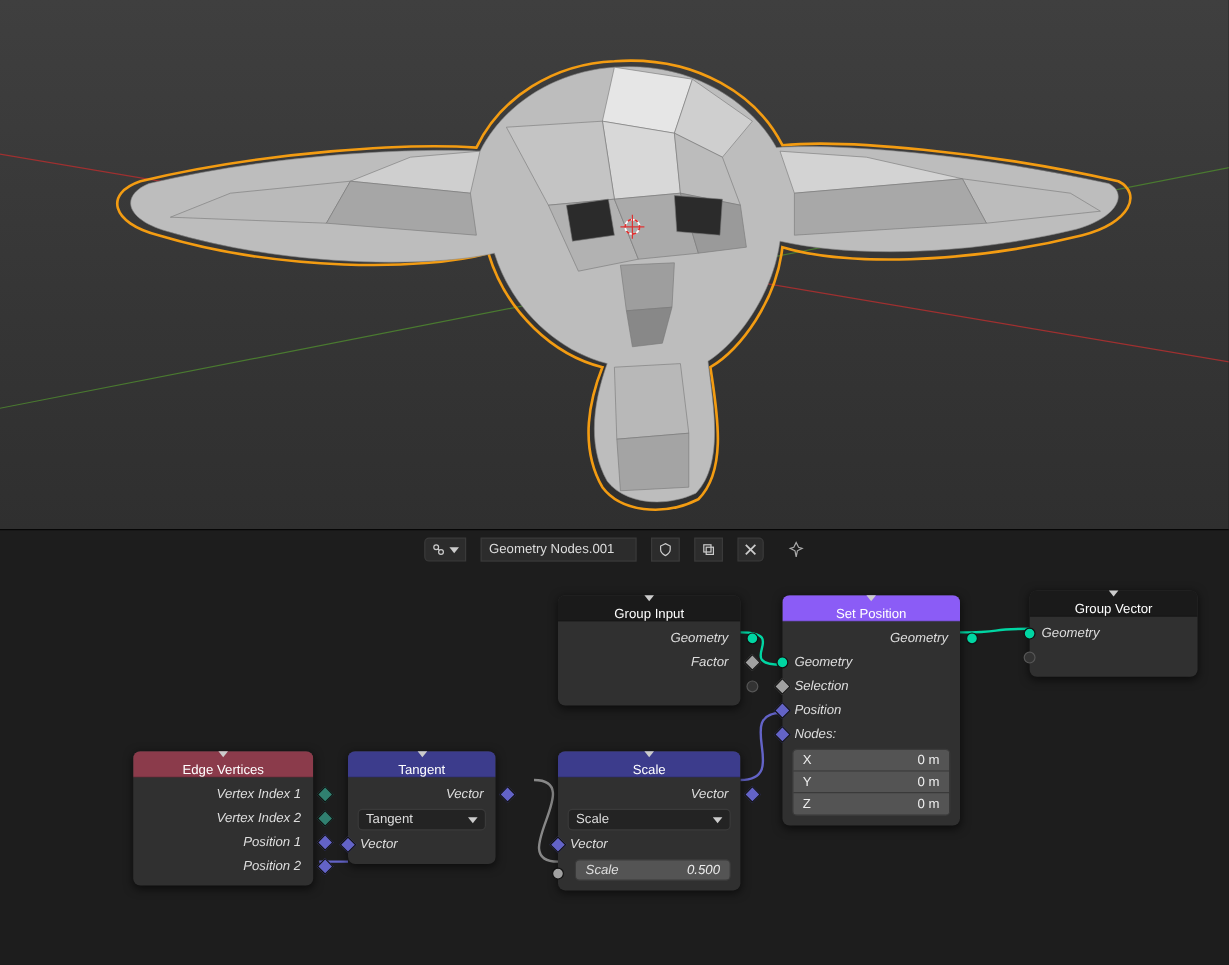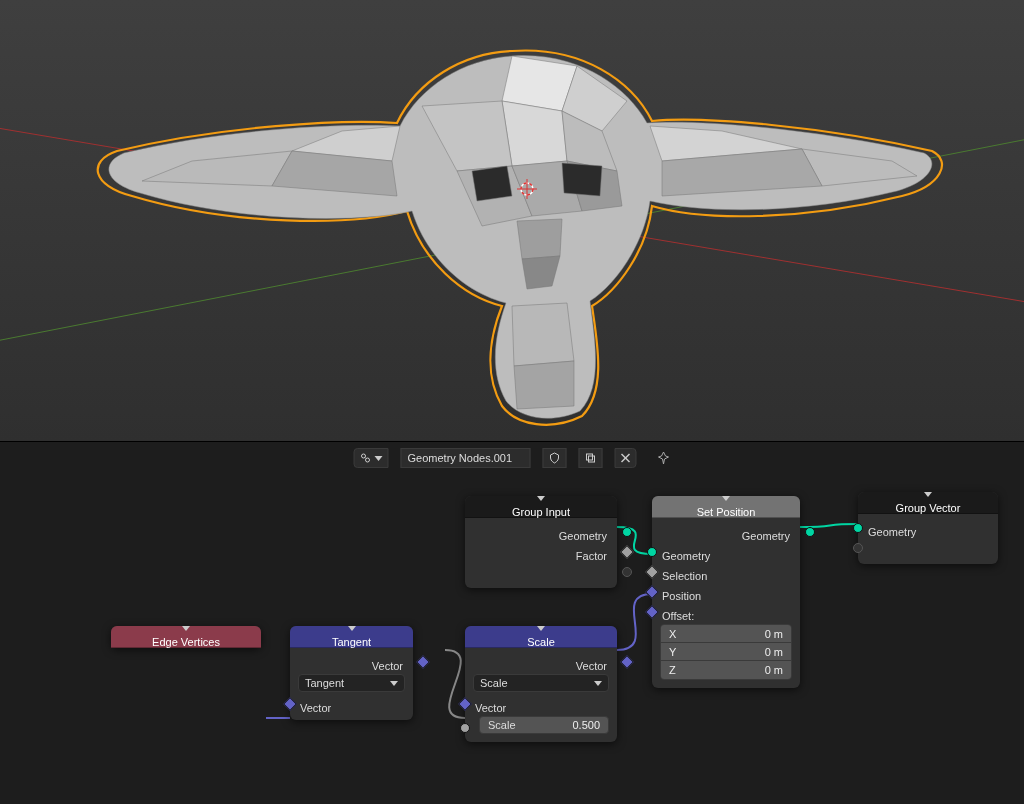--- a/index.html
+++ b/index.html
@@ -52,44 +52,45 @@
   .node-header {
     height: 22px; display:flex; align-items:center;
     border-radius: 6px 6px 0 0;
     padding: 0 8px; color:#fff; gap:5px;
     border-bottom: 1px solid rgba(0,0,0,0.3);
     flex-direction: column;
   }
   .node-body { padding: 4px 0 6px 0; }
   .row {
     position:relative;
-    height: 20px; display:flex; align-items:flex-end;
+    height: 20px; display:flex; align-items:center;
     padding: 0 10px;
     color:#ddd;
+    font-style:italic;
   }
   .row.right { justify-content:flex-end; }
   .row.left { justify-content:flex-start; }
   .socket {
     position:absolute; width:10px; height:10px; transform:translate(-50%,-50%) rotate(45deg);
     top:50%;
     border:1px solid #111;
   }
   .socket.circle { border-radius:50%; transform:translate(-50%,-50%); }
   .socket.out { right:-10px; left:auto; transform:translate(50%,-50%) rotate(45deg); }
   .socket.out.circle { transform:translate(50%,-50%); }
   .socket.in { left:0; }
   .sk-geom { background:#00d6a3; }
   .sk-vec  { background:#6363c7; }
   .sk-fac  { background:#a1a1a1; }
   .sk-int  { background:#308070; }
   .sk-virtual { background:#333; border:1px solid #555; }
 
   .hdr-red   { background:#8b3b4b; }
   .hdr-blue  { background:#3c3c8c; }
-  .hdr-teal  { background:#737373; }
+  .hdr-teal  { background:#8b5cf6; }
   .hdr-black { background:#1a1a1a; }
 
   .dropdown {
     margin: 2px 8px; height:18px; background:#232323; border-radius:4px;
     display:flex; align-items:center; justify-content:space-between;
     padding:0 6px; color:#ddd; border:1px solid #3a3a3a;
   }
   .num-field {
     margin: 2px 8px; height:18px; background:#545454; border-radius:4px;
     display:flex; align-items:center; justify-content:space-between;
@@ -225,20 +226,38 @@
     <path d="M617 85 C 660 85 610 112 652 112" stroke="#00d6a3" stroke-width="2" fill="none"></path>
     <path d="M617 208 C 660 208 610 152 652 152" stroke="#6363c7" stroke-width="2" fill="none"></path>
     <path d="M800 85 C 840 85 820 82 858 82" stroke="#00d6a3" stroke-width="2" fill="none"></path>
   </svg>
 
   <div class="node" style="left:111px; top:184px; width:150px;">
     <div class="node-header hdr-red">
       <span class="chev collapse"></span>
       <span>Edge Vertices</span>
     </div>
+    <div class="node-body">
+      <div class="row right">
+        <span>Vertex Index 1</span>
+        <span class="socket out sk-int"></span>
+      </div>
+      <div class="row right">
+        <span>Vertex Index 2</span>
+        <span class="socket out sk-int"></span>
+      </div>
+      <div class="row right">
+        <span>Position 1</span>
+        <span class="socket out sk-vec"></span>
+      </div>
+      <div class="row right">
+        <span>Position 2</span>
+        <span class="socket out sk-vec"></span>
+      </div>
+    </div>
   </div>
 
   <div class="node" style="left:290px; top:184px; width:123px;">
     <div class="node-header hdr-blue">
       <span class="chev collapse"></span>
       <span>Tangent</span>
     </div>
     <div class="node-body">
       <div class="row right">
         <span>Vector</span>
@@ -320,21 +339,21 @@
       <div class="row left">
         <span class="socket in sk-fac"></span>
         <span>Selection</span>
       </div>
       <div class="row left">
         <span class="socket in sk-vec"></span>
         <span>Position</span>
       </div>
       <div class="row left">
         <span class="socket in sk-vec"></span>
-        <span>Offset:</span>
+        <span>Nodes:</span>
       </div>
       <div class="vec-group">
         <div class="nf">
             <span>X</span>
             <span>0 m</span>
           </div>
         <div class="nf">
             <span>Y</span>
             <span>0 m</span>
           </div>

